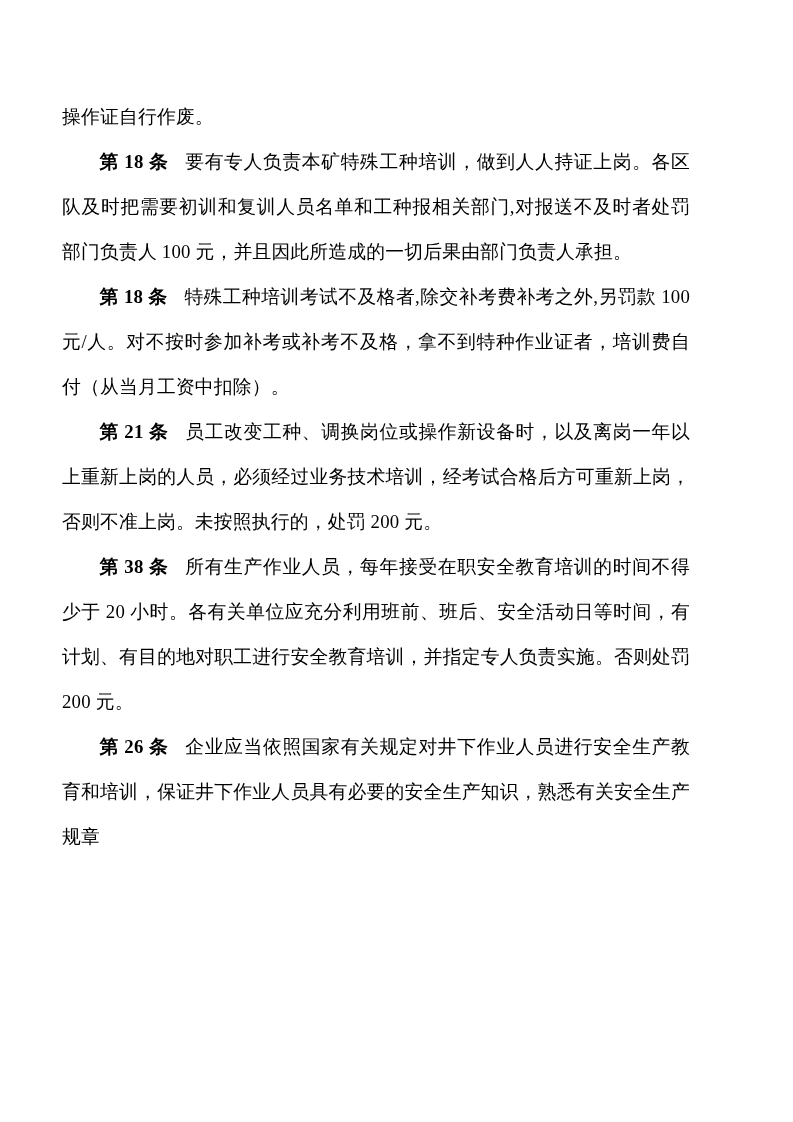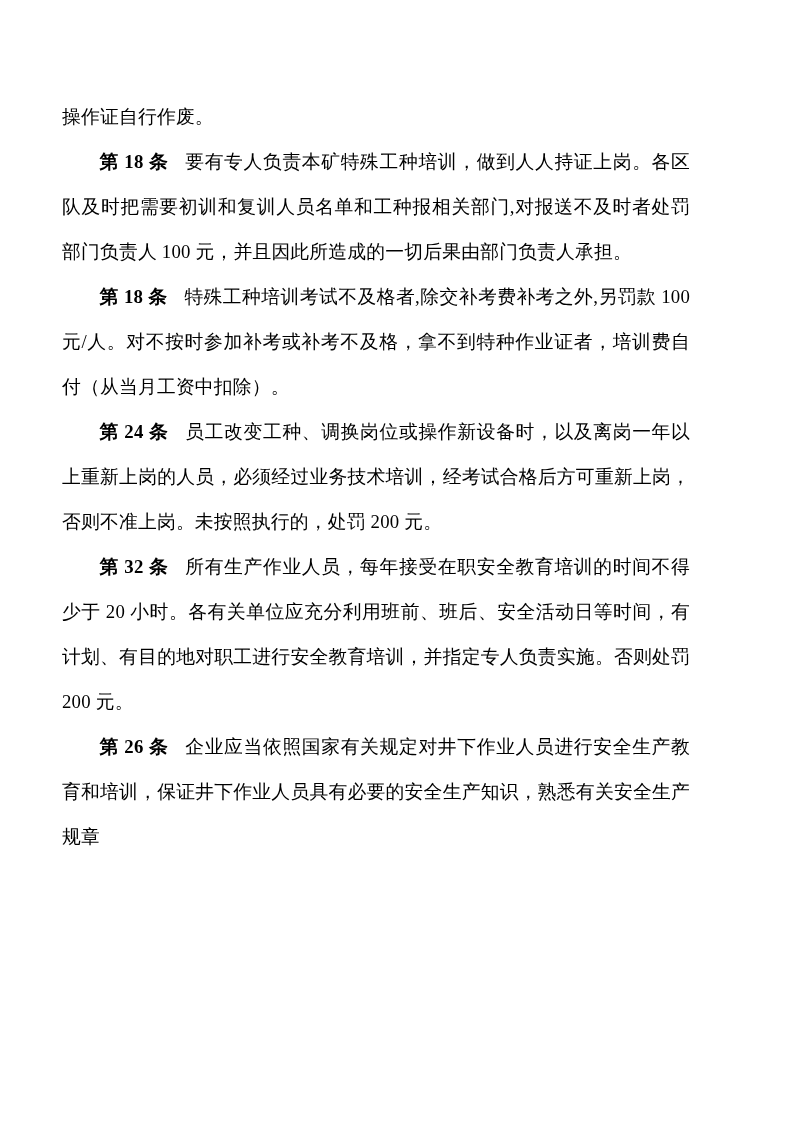--- a/index.html
+++ b/index.html
@@ -38,19 +38,19 @@
 
 <div class="page">
   <div class="doc-body">
   <p class="para"><span>操作证自行作废。</span></p>
 
   <p class="para indent"><b class="art">第 18 条</b><span>要有专人负责本矿特殊工种培训，做到人人持证上岗。各区队及时把需要初训和复训人员名单和工种报相关部门,对报送不及时者处罚部门负责人 100 元，并且因此所造成的一切后果由部门负责人承担。</span></p>
 
   <p class="para indent"><b class="art">第 18 条</b><span>特殊工种培训考试不及格者,除交补考费补考之外,另罚款 100 元/人。对不按时参加补考或补考不及格，拿不到特种作业证者，培训费自付（从当月工资中扣除）。</span></p>
 
 
-  <p class="para indent"><b class="art">第 24 条</b><span>员工改变工种、调换岗位或操作新设备时，以及离岗一年以上重新上岗的人员，必须经过业务技术培训，经考试合格后方可重新上岗，否则不准上岗。未按照执行的，处罚 200 元。</span></p>
+  <p class="para indent"><b class="art">第 21 条</b><span>员工改变工种、调换岗位或操作新设备时，以及离岗一年以上重新上岗的人员，必须经过业务技术培训，经考试合格后方可重新上岗，否则不准上岗。未按照执行的，处罚 200 元。</span></p>
 
-  <p class="para indent"><b class="art">第 32 条</b><span>所有生产作业人员，每年接受在职安全教育培训的时间不得少于 20 小时。各有关单位应充分利用班前、班后、安全活动日等时间，有计划、有目的地对职工进行安全教育培训，并指定专人负责实施。否则处罚 200 元。</span></p>
+  <p class="para indent"><b class="art">第 38 条</b><span>所有生产作业人员，每年接受在职安全教育培训的时间不得少于 20 小时。各有关单位应充分利用班前、班后、安全活动日等时间，有计划、有目的地对职工进行安全教育培训，并指定专人负责实施。否则处罚 200 元。</span></p>
 
   <p class="para indent"><b class="art">第 26 条</b><span>企业应当依照国家有关规定对井下作业人员进行安全生产教育和培训，保证井下作业人员具有必要的安全生产知识，熟悉有关安全生产规章</span></p>
 </div>
 </div>
 
 </body></html>

